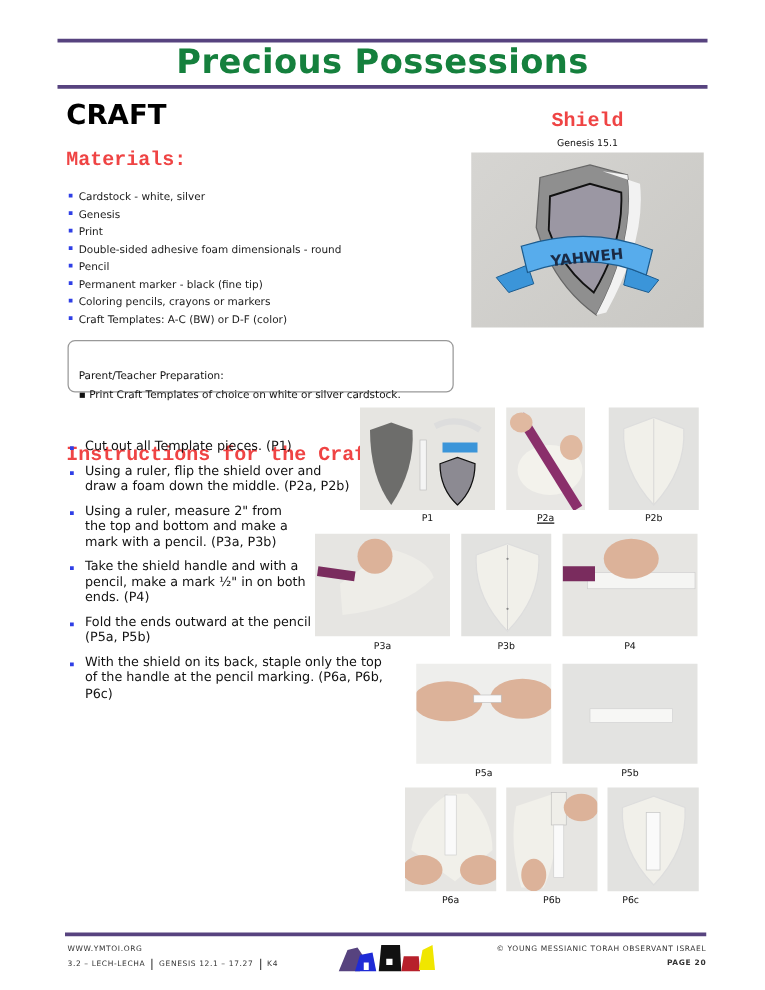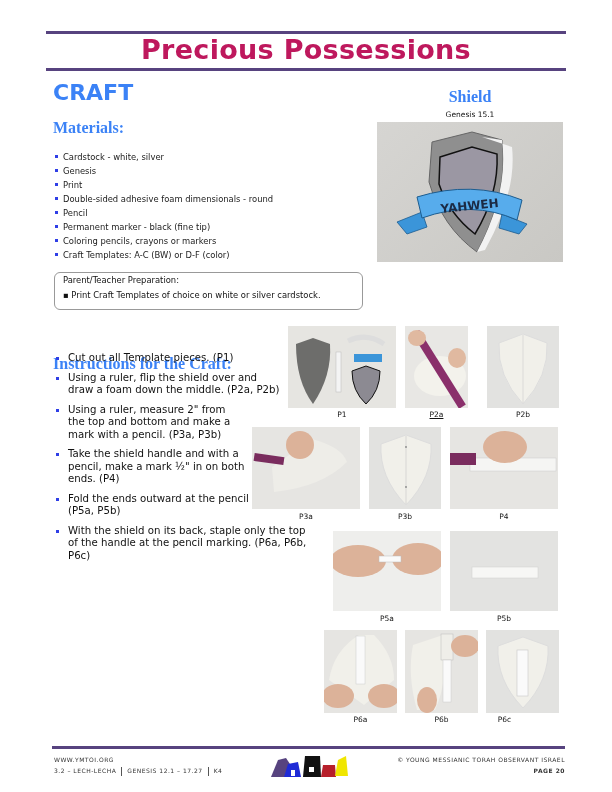--- a/index.html
+++ b/index.html
@@ -1,26 +1,26 @@
 <!DOCTYPE html>
 <html><head>
 <meta charset="utf-8">
 <style>
   * { box-sizing: border-box; margin: 0; padding: 0; }
   body { width: 612px; height: 792px; background: #ffffff; position: relative; overflow: hidden; font-family: "DejaVu Sans", sans-serif; color: #111; }
   .abs { position: absolute; }
   .rule { position: absolute; left: 46px; width: 520px; height: 3px; background: #57437f; }
-  .title { position: absolute; left: 0; width: 612px; top: 34px; text-align: center; font-family: "DejaVu Sans", sans-serif; font-weight: bold; font-size: 27px; color: #be185d; letter-spacing: 0.3px; }
-  .craft { position: absolute; left: 53px; top: 80px; font-family: "DejaVu Sans", sans-serif; font-weight: bold; font-size: 22px; color: #3b82f6; }
-  .h-blue { position: absolute; font-family: Liberation Serif, serif; font-weight: bold; color: #3b82f6; }
+  .title { position: absolute; left: 0; width: 612px; top: 34px; text-align: center; font-family: "DejaVu Sans", sans-serif; font-weight: bold; font-size: 27px; color: #15803d; letter-spacing: 0.3px; }
+  .craft { position: absolute; left: 53px; top: 80px; font-family: "DejaVu Sans", sans-serif; font-weight: bold; font-size: 22px; color: #000000; }
+  .h-blue { position: absolute; font-family: Liberation Mono, monospace; font-weight: bold; color: #ef4444; }
   .materials-h { left: 53px; top: 119px; font-size: 16px; }
   ul.mat { position: absolute; left: 55px; top: 150px; list-style: none; font-size: 8.4px; line-height: 14px; color: #1a1a1a; }
   ul.mat li { position: relative; padding-left: 8px; white-space: nowrap; }
   ul.mat li::before { content: ""; position: absolute; left: 0; top: 5px; width: 3px; height: 3px; background: #2f3fe6; }
-  .prep-box { position: absolute; left: 54px; top: 272px; width: 309px; height: 38px; border: 1px solid #999; border-radius: 6px; padding: 0 8px; font-size: 8.4px; line-height: 15px; color: #111; }
+  .prep-box { position: absolute; left: 54px; top: 272px; width: 309px; height: 38px; border: 1px solid #999; border-radius: 6px; padding: 20px 8px; font-size: 8.4px; line-height: 15px; color: #111; }
   .instr-h { left: 53px; top: 322px; font-size: 16px; margin-top: 33px; }
   ul.steps { position: absolute; left: 55px; top: 352px; list-style: none; font-size: 10.2px; line-height: 12.5px; color: #111; }
   ul.steps li { position: relative; padding-left: 13px; margin-bottom: 7px; }
   ul.steps li::before { content: ""; position: absolute; left: 1px; top: 5px; width: 3px; height: 3px; background: #2f3fe6; }
   .shield-title { left: 370px; width: 200px; top: 88px; text-align: center; font-size: 16px; }
   .shield-ref { position: absolute; left: 370px; width: 200px; top: 110px; text-align: center; font-size: 7.5px; color: #111; }
   .photo { position: absolute; overflow: hidden; background: #e4e4e2; }
   .cap { position: absolute; font-size: 7.5px; text-align: center; color: #111; }
   .footer-rule { position: absolute; left: 52px; top: 746px; width: 513px; height: 3px; background: #57437f; }
   .foot { position: absolute; font-size: 6px; color: #333; letter-spacing: 0.5px; text-transform: uppercase; }

